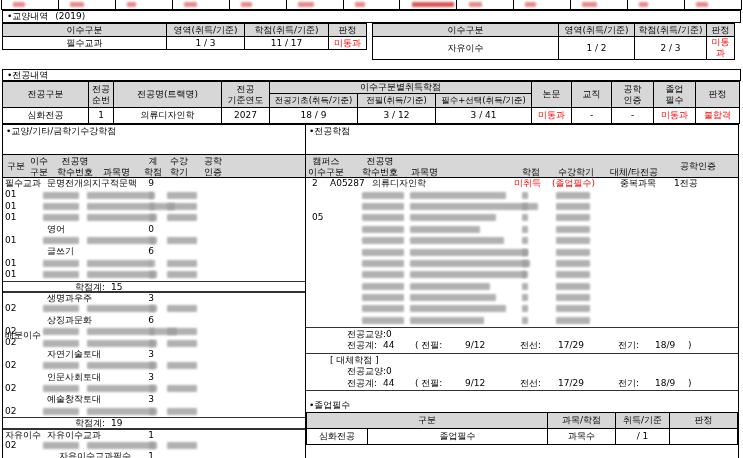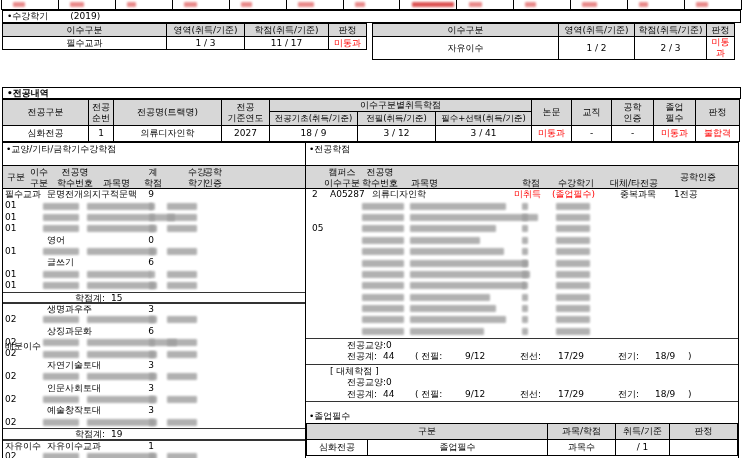--- a/index.html
+++ b/index.html
@@ -21,28 +21,28 @@
 
   .sec2 { margin:0 2px; display:flex; gap:5px; height:45px; align-items:flex-start; }
 
   table.grid { border-collapse:collapse; table-layout:fixed; }
   .grid th, .grid td { border:1px solid #000; padding:0 2px; text-align:center; font-weight:normal; white-space:pre-line; line-height:11px; height:13px; overflow:hidden; }
   .grid thead th { background:#d7d7d7; }
   .pair { white-space:pre; }
   .red { color:#f00; }
   .tal { text-align:left; }
 
-  .mlabel { margin-top:19px;font-weight:bold; }
+  .mlabel { margin-top:1px; }
   .mtable td { height:16px; }
 
   .bottom { margin:0 2px; display:flex; height:335px; }
   .dbox { border:1px solid #000; overflow:hidden; position:relative; background:#fff; }
   .dbox.left { width:304px; }
   .dbox.right { width:433px; border-left:none; }
-  .dbox .title { height:23px; line-height:12px; padding-left:3px; border-bottom:1px solid #000; white-space:pre; }
+  .dbox .title { height:30px; line-height:12px; padding-left:3px; border-bottom:1px solid #000; white-space:pre; }
   .colhead { position:relative; height:23px; background:#d7d7d7; border-bottom:1px solid #000; }
   .colhead span { position:absolute; white-space:pre-line; line-height:11px; text-align:center; }
   .rows { position:relative; }
   .r { position:relative; height:11.4px; line-height:11px; }
   .r > span { position:absolute; white-space:pre; }
   .bl { position:absolute; top:2.2px; height:7px; background:#9e9e9e; filter:blur(1.2px); border-radius:1px; opacity:.8; }
   .hr { height:0; border-top:1px solid #333; margin:1px 0; }
   .gap8 { height:8px; }
   .slabel { height:12px; line-height:11px; padding-left:3px; white-space:pre; }
   .gradtbl th, .gradtbl td { height:16px; }
@@ -87,21 +87,21 @@
         <span class="smudge" style="width: 15px;"></span>
       </div>
       <div class="sliver-cell">
         <span class="smudge" style="width: 9px;"></span>
       </div>
       <div class="sliver-cell">
         <span class="smudge" style="width: 12px;"></span>
       </div>
     </div>
 
-  <div class="lbox"><span>•수강학기</span><span style="margin-left:22px;">(2019)</span></div>
+  <div class="lbox"><span>•교양내역</span><span style="margin-left:7px;">(2019)</span></div>
 
   <div class="sec2">
     <table class="grid" style="width:364px;">
         <colgroup>
           <col style="width: 164px;">
           <col style="width: 78px;">
           <col style="width: 84px;">
           <col style="width: 38px;">
         </colgroup>
         <thead>
@@ -211,21 +211,21 @@
       <div class="title">•교양/기타/금학기수강학점</div>
       <div class="colhead">
           <span style="left: 4px; top: 6px;">구분</span>
           <span style="left: 24px; top: 1px; width: 24px;">이수
 구분</span>
           <span style="left: 48px; top: 1px; width: 48px;">전공명
 학수번호</span>
           <span style="left: 100px; top: 12px;">과목명</span>
           <span style="left: 138px; top: 1px; width: 24px;">계
 학점</span>
-          <span style="left: 164px; top: 1px; width: 24px; margin-left: 18px;">수강
+          <span style="left: 164px; top: 1px; width: 24px;">수강
 학기</span>
           <span style="left: 198px; top: 1px; width: 24px;">공학
 인증</span>
         </div>
       <div class="rows">
           <div class="r">
             <span style="left: 2px;">필수교과</span>
             <span style="left: 44px;">문명전개의지구적문맥</span>
             <span style="left: 136px; width: 24px; text-align: center;">9</span>
           </div>
@@ -373,21 +373,21 @@
             <span class="bl" style="left: 146px; width: 6px;"></span>
             <span class="bl" style="left: 164px; width: 30px;"></span>
           </div>
           <div class="r" style="border-top: 1px solid rgb(51, 51, 51); border-bottom: 1px solid rgb(51, 51, 51);"></div>
         </div>
     </div>
 
     <div class="dbox right">
       <div class="title">•전공학점</div>
       <div class="colhead">
-          <span style="left: 16px; top: 1px; width: 40px;">캠퍼스
+          <span style="left: 0; top: 1px; width: 40px;">캠퍼스
 이수구분</span>
           <span style="left: 52px; top: 1px; width: 44px;">전공명
 학수번호</span>
           <span style="left: 105px; top: 12px;">과목명</span>
           <span style="left: 216px; top: 12px;">학점</span>
           <span style="left: 252px; top: 12px;">수강학기</span>
           <span style="left: 304px; top: 12px;">대체/타전공</span>
           <span style="left: 374px; top: 6px;">공학인증</span>
         </div>
       <div class="rows">

